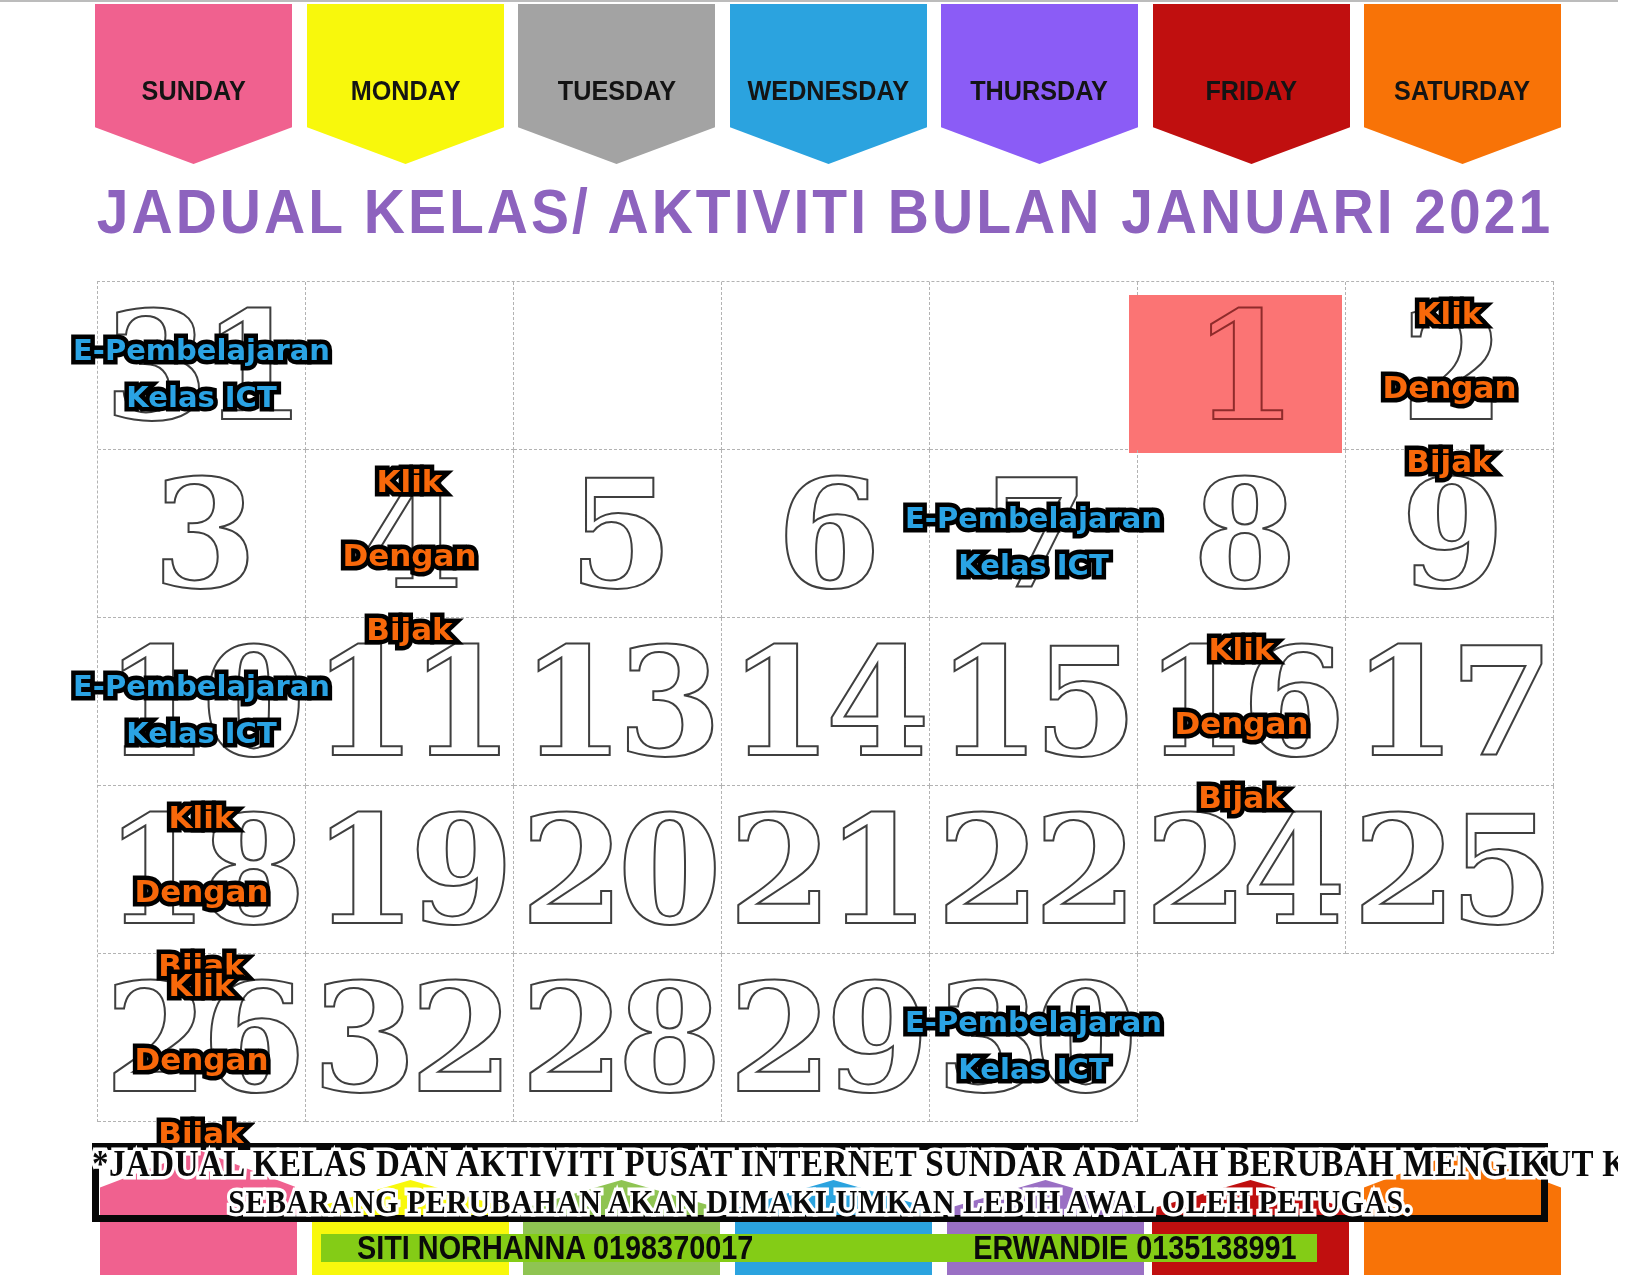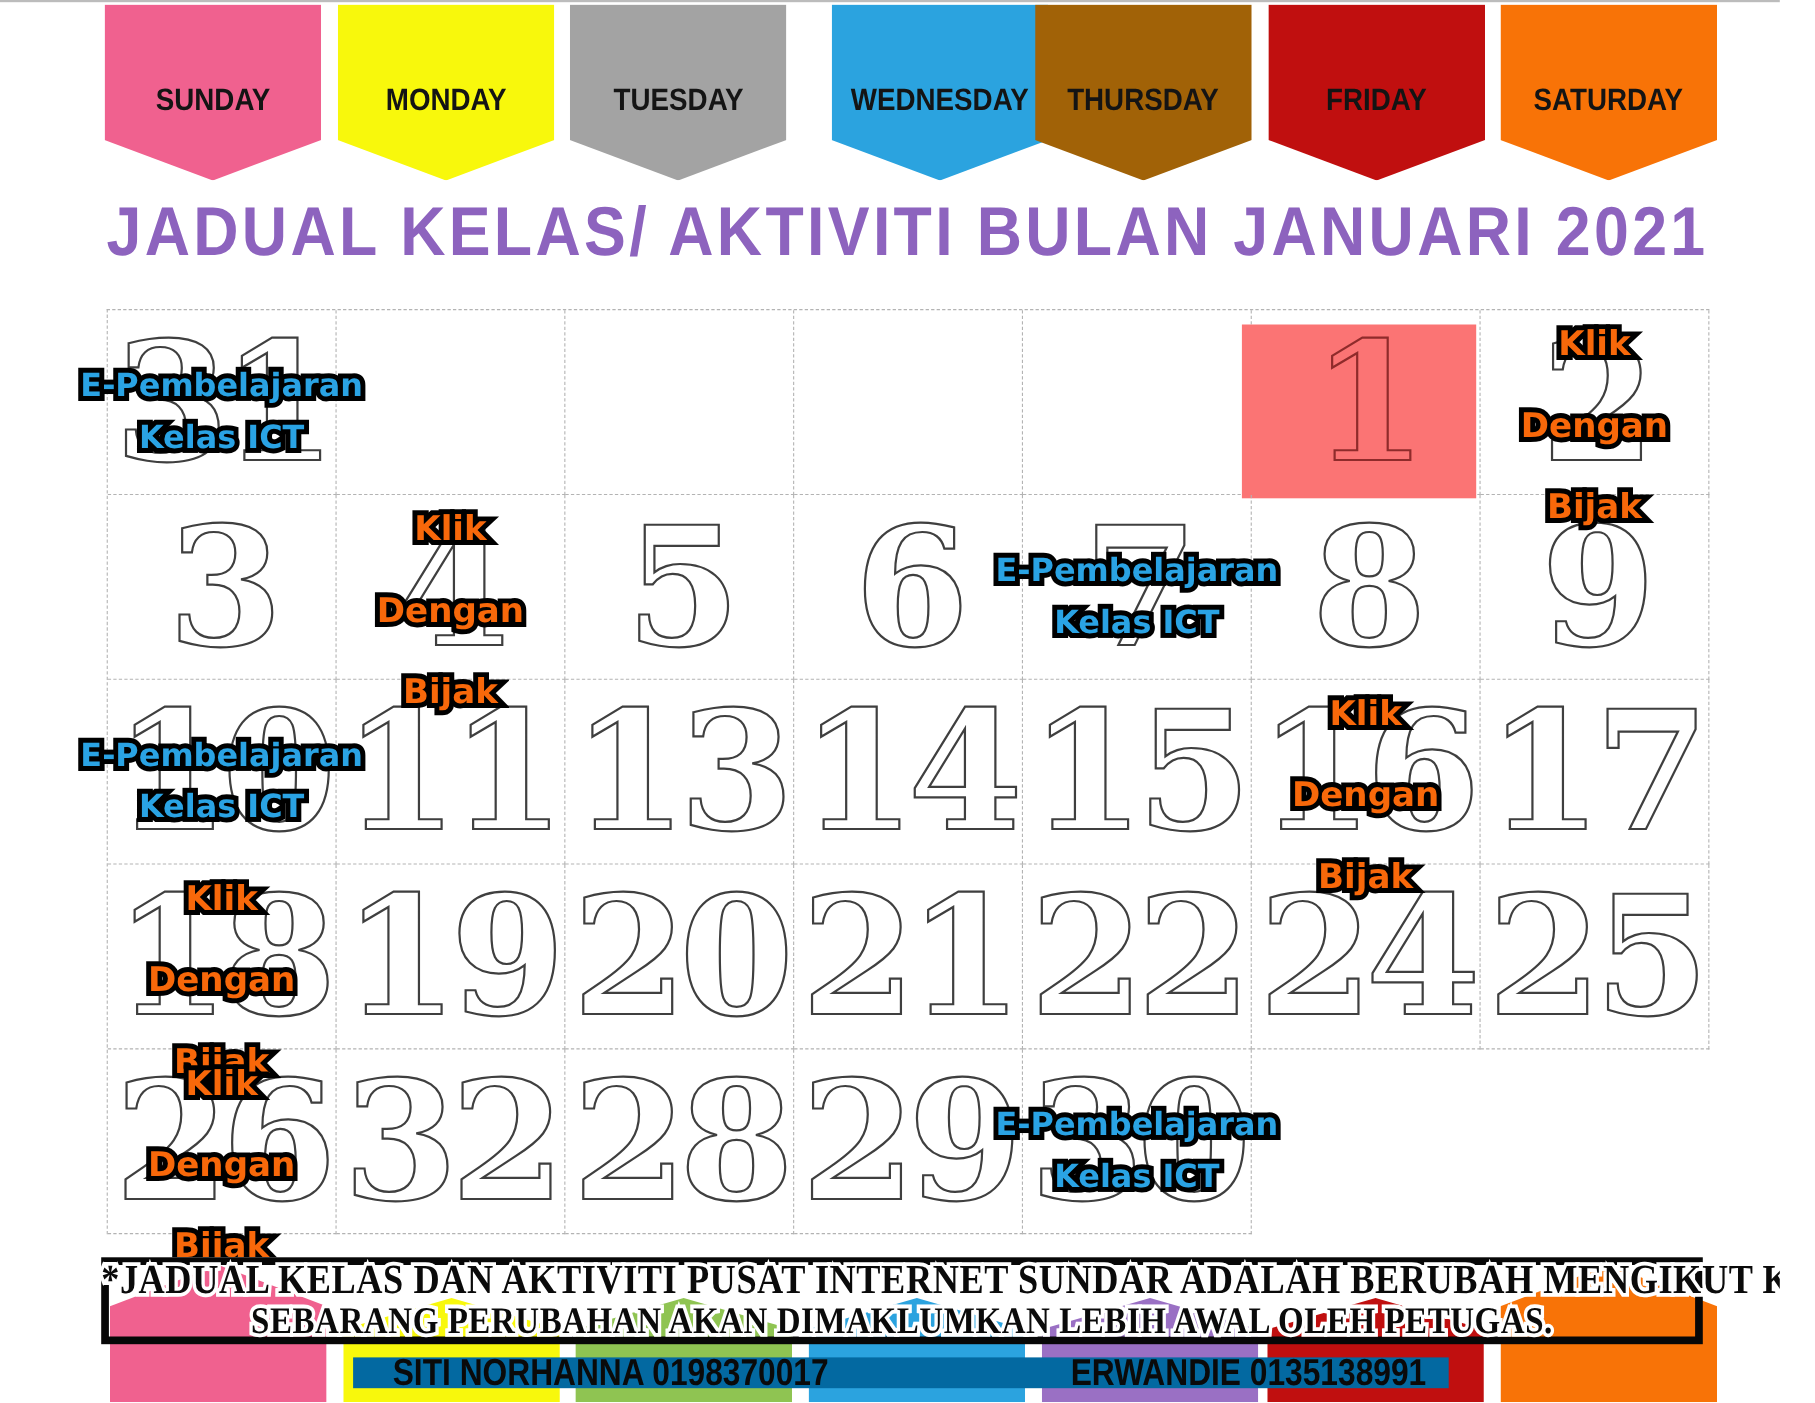--- a/index.html
+++ b/index.html
@@ -48,21 +48,21 @@
   .notice-bg{position:absolute;left:92px;top:1143px;width:1456px;height:79px;background:#fff;z-index:5;}
   .bpennant{position:absolute;width:197px;z-index:6;
             clip-path:polygon(50% 0,100% 30%,100% 100%,0 100%,0 30%);}
   .notice-border{position:absolute;left:92px;top:1143px;width:1456px;height:79px;
                  border:7px solid #070707;box-sizing:border-box;z-index:8;pointer-events:none;}
   .notice-text{position:absolute;left:92px;top:1146px;width:1456px;z-index:9;text-align:center;
                font-family:"Liberation Serif",serif;font-weight:700;color:#0a0a0a;}
   .notice-text .line1{font-size:33px;transform:scaleY(1.14);letter-spacing:.5px;}
   .notice-text .line2{font-size:30px;margin-top:2px;transform:scaleY(1.14);letter-spacing:.5px;}
   .notice-text .ol{display:inline-block;--olw:6px;--olc:#ffffff;}
-  .contact-strip{position:absolute;left:321px;top:1234px;width:996px;height:28px;background:#0369a1;z-index:9;}
+  .contact-strip{position:absolute;left:321px;top:1234px;width:996px;height:28px;background:#84cc16;z-index:9;}
   .contact{position:absolute;top:-4px;font-weight:700;font-size:31px;color:#0a0a0a;
            white-space:nowrap;transform:scale(.93,1.1);}
   .contact.c1{left:36px;transform-origin:left center;}
   .contact.c2{right:20px;transform-origin:right center;}
 </style>
 </head>
 <body>
 
 <div class="canvas">
   <div class="top-line"></div>
@@ -70,24 +70,24 @@
   <div id="banner-row">
       <div class="pennant" style="left: 95px; background: rgb(240, 97, 143);">
         <span class="dlabel">SUNDAY</span>
       </div>
       <div class="pennant" style="left: 307px; background: rgb(248, 248, 12);">
         <span class="dlabel">MONDAY</span>
       </div>
       <div class="pennant" style="left: 518px; background: #a3a3a3;">
         <span class="dlabel">TUESDAY</span>
       </div>
-      <div class="pennant" style="left: 730px; background: rgb(43, 163, 223); margin-left: 26px;">
+      <div class="pennant" style="left: 730px; background: rgb(43, 163, 223);">
         <span class="dlabel">WEDNESDAY</span>
       </div>
-      <div class="pennant" style="left: 941px; background: #a16207;">
+      <div class="pennant" style="left: 941px; background: #8b5cf6;">
         <span class="dlabel">THURSDAY</span>
       </div>
       <div class="pennant" style="left: 1153px; background: rgb(192, 15, 15);">
         <span class="dlabel">FRIDAY</span>
       </div>
       <div class="pennant" style="left: 1364px; background: rgb(248, 115, 7);">
         <span class="dlabel">SATURDAY</span>
       </div>
     </div>
 

